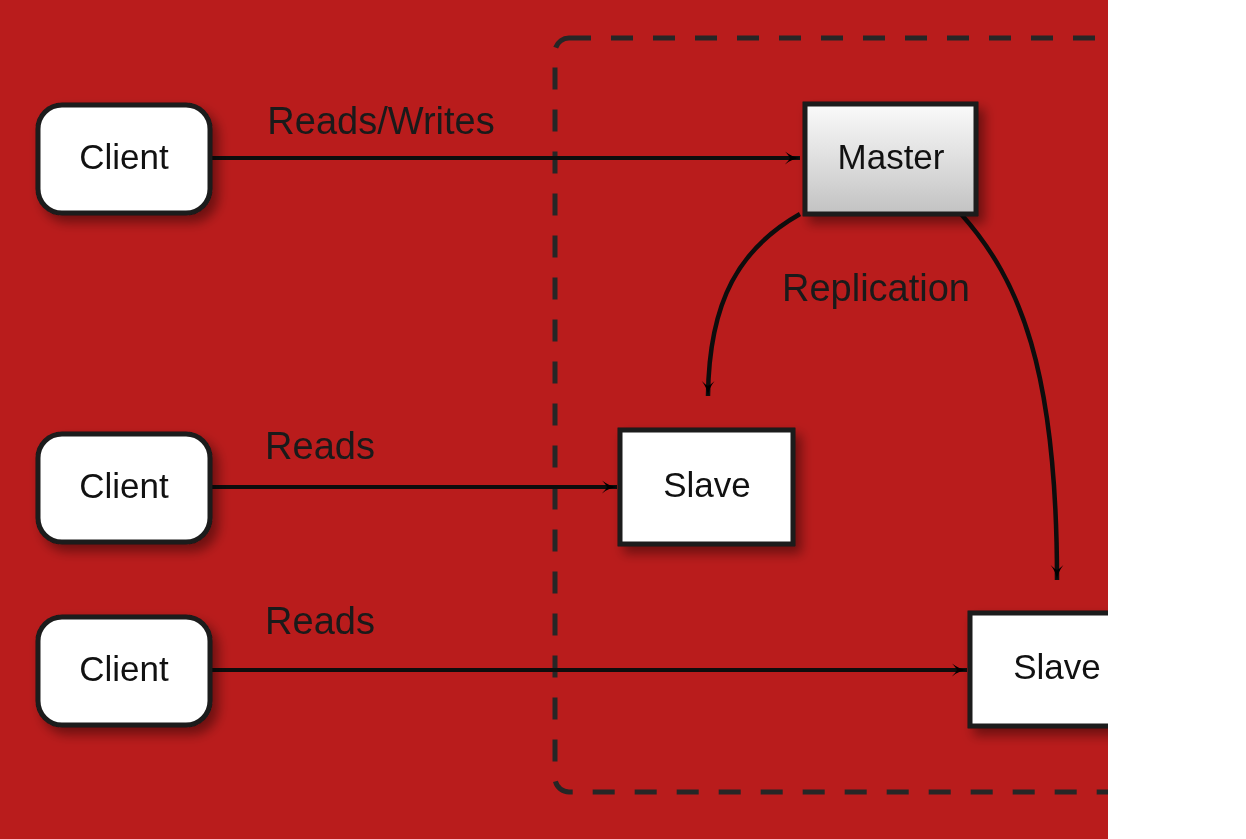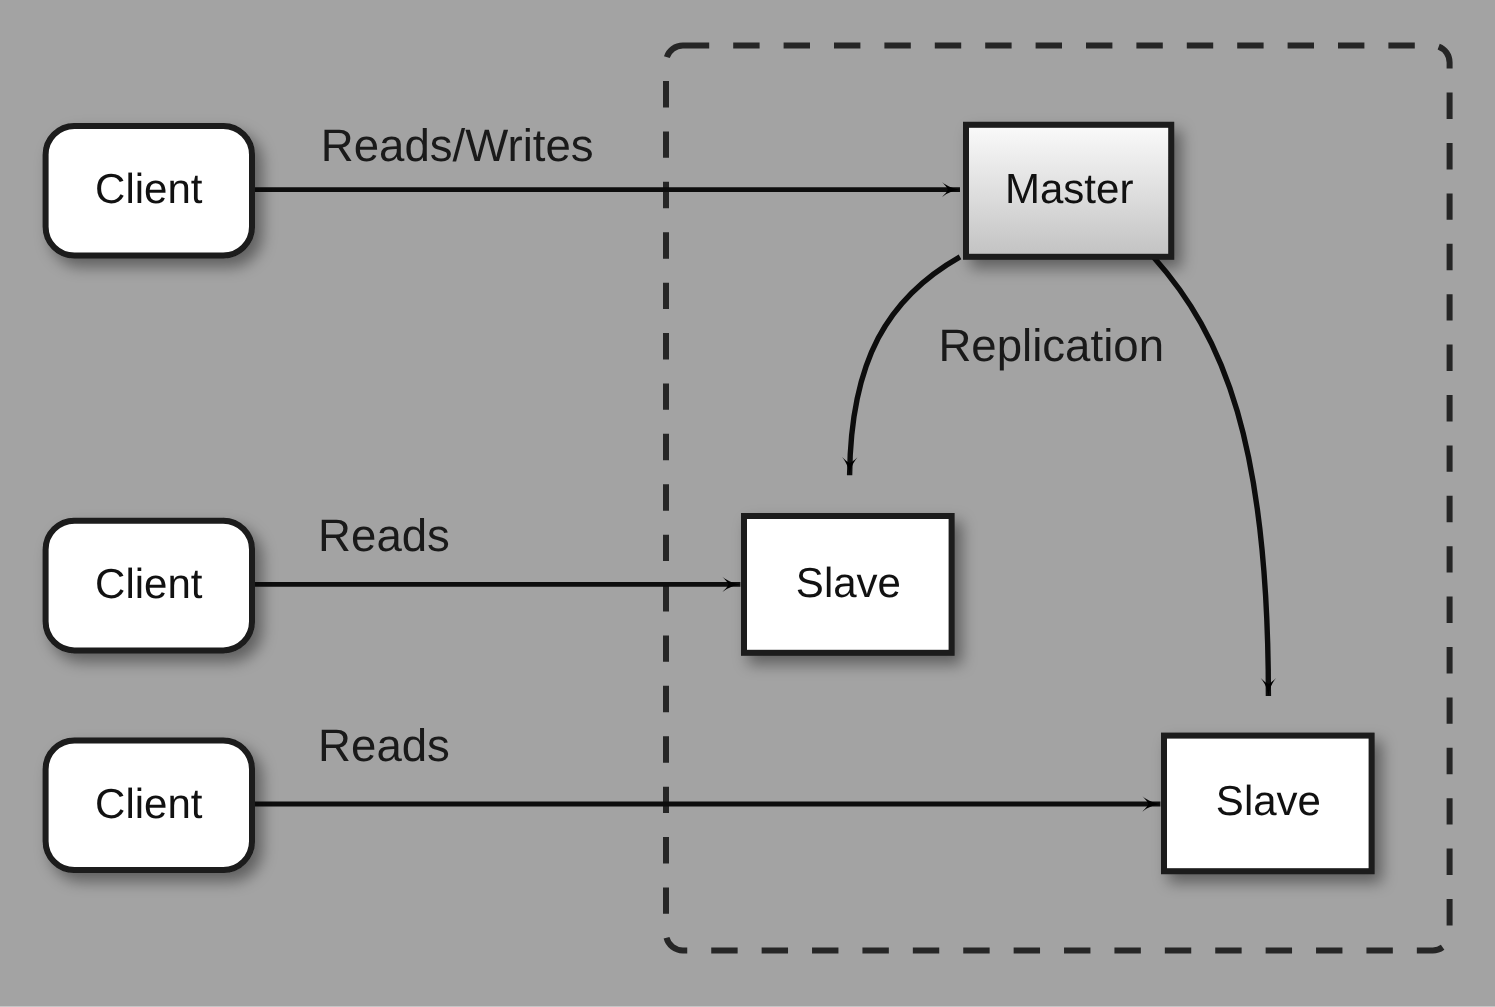--- a/index.html
+++ b/index.html
@@ -5,23 +5,23 @@
   html, body {
     margin: 0;
     padding: 0;
     background: #ffffff;
   }
   body {
     font-family: "Liberation Sans", sans-serif;
   }
   #canvas {
     position: relative;
-    width: 1246px;
+    width: 1108px;
     height: 839px;
-    background: #a3a3a3;
+    background: #b91c1c;
     overflow: hidden;
   }
   #diagram-svg {
     position: absolute;
     left: 0;
     top: 0;
     width: 1246px;
     height: 839px;
   }
   .node-label {

